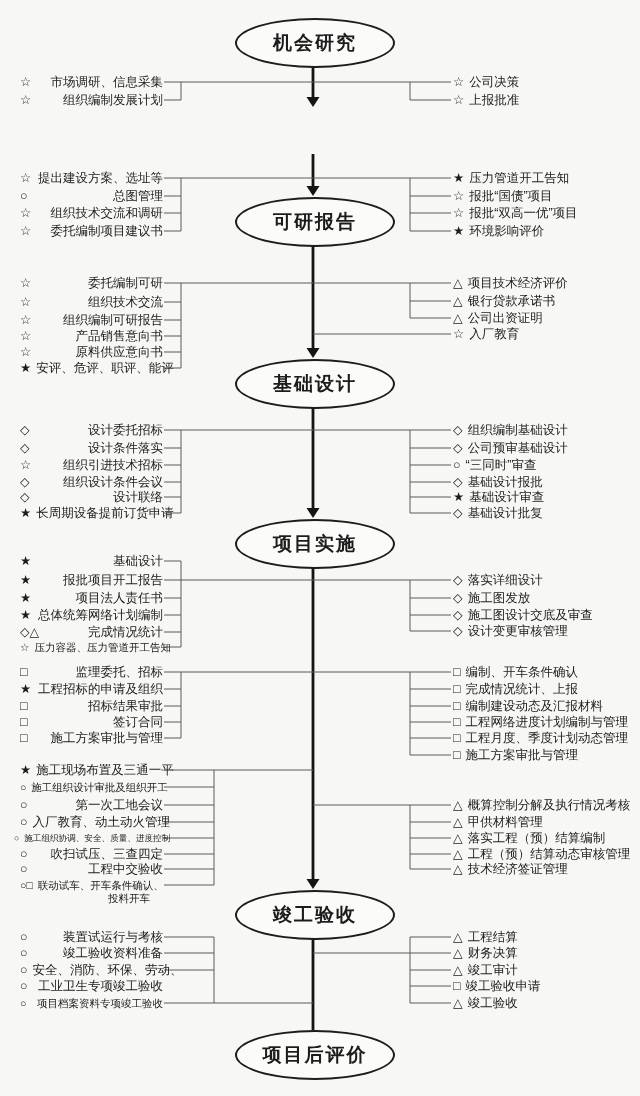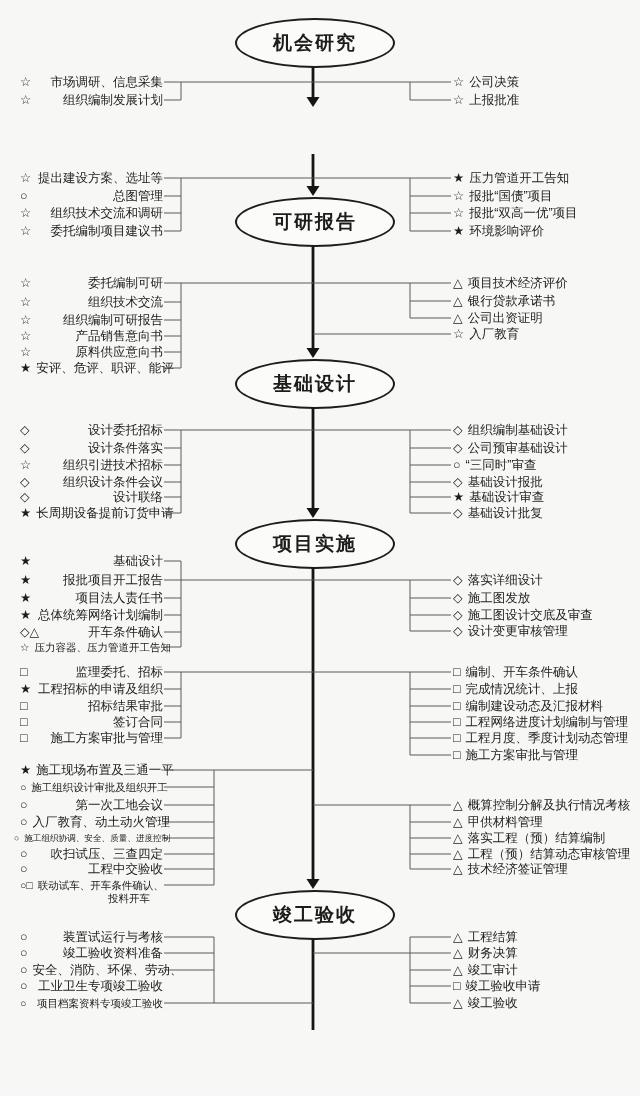--- a/index.html
+++ b/index.html
@@ -141,20 +141,21 @@
       <line x1="410" y1="986" x2="451" y2="986"></line>
       <line x1="410" y1="1003" x2="451" y2="1003"></line>
       <line x1="410" y1="937" x2="410" y2="1003"></line>
   </svg>
 
   <div class="oval" style="top:18px">机会研究</div>
   <div class="oval" style="top:359px">基础设计</div>
   <div class="oval" style="top:197px">可研报告</div>
   <div class="oval" style="top:519px">项目实施</div>
   <div class="oval" style="top:890px">竣工验收</div>
+  <div class="oval" style="top:1030px">项目后评价</div>
 
   <div class="rl" style="top:74px">
       <span class="sy">☆</span>
       <span>市场调研、信息采集</span>
     </div>
   <div class="rl" style="top:92px">
       <span class="sy">☆</span>
       <span>组织编制发展计划</span>
     </div>
   <div class="rr" style="top:74px">
@@ -300,21 +301,21 @@
   <div class="rl" style="top:590px">
       <span class="sy">★</span>
       <span>项目法人责任书</span>
     </div>
   <div class="rl" style="top:607px">
       <span class="sy">★</span>
       <span>总体统筹网络计划编制</span>
     </div>
   <div class="rl" style="top:624px">
       <span class="sy">◇△</span>
-      <span>开车条件确认</span>
+      <span>完成情况统计</span>
     </div>
   <div class="rl sm" style="top:639px">
       <span class="sy">☆</span>
       <span>压力容器、压力管道开工告知</span>
     </div>
   <div class="rr" style="top:572px">
       <span class="sy">◇</span>
       <span>落实详细设计</span>
     </div>
   <div class="rr" style="top:590px">

